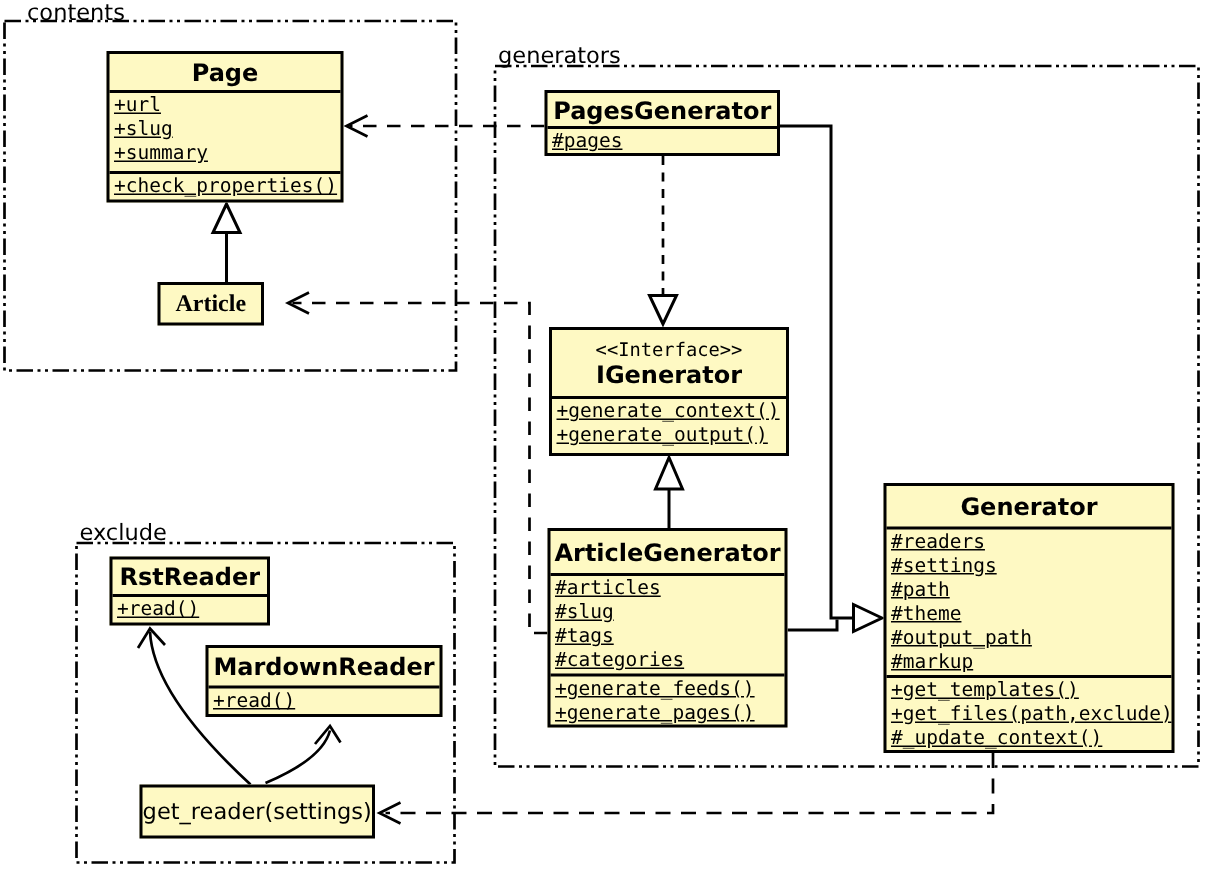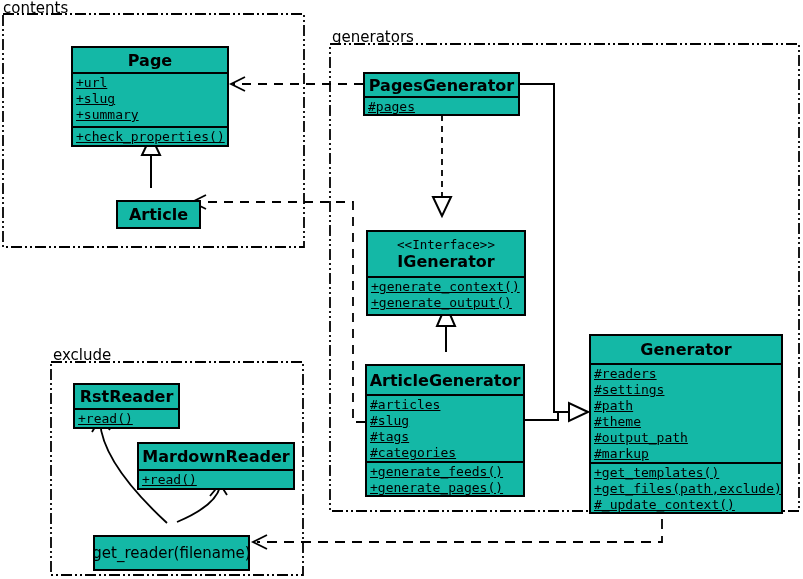--- a/index.html
+++ b/index.html
@@ -1,21 +1,21 @@
 <!DOCTYPE html>
 <html><head>
 <meta charset="utf-8">
 <style>
   html,body{margin:0;padding:0;background:#ffffff;}
   .canvas{position:relative;width:803px;height:579px;background:#ffffff;
           font-family:"DejaVu Sans",sans-serif;color:#000;overflow:hidden;}
   svg.layer{position:absolute;left:0;top:0;width:803px;height:579px;}
   .pkg-label{position:absolute;font-size:15px;line-height:16px;white-space:nowrap;}
-  .clsbox{position:absolute;background:#14b8a6;border:2px solid #000;box-sizing:border-box;
-          display:flex;flex-direction:column;margin-top:12px;}
+  .clsbox{position:absolute;background:#fef9c3;border:2px solid #000;box-sizing:border-box;
+          display:flex;flex-direction:column;}
   .cls-title{display:flex;flex-direction:column;align-items:center;justify-content:center;
              font-weight:bold;font-size:16px;line-height:19px;white-space:nowrap;}
   .stereo{font-family:"DejaVu Sans Mono",monospace;font-weight:normal;font-size:12.5px;line-height:15px;}
   .cmp{border-top:2px solid #000;padding:1px 0 0 3px;overflow:hidden;text-decoration:underline;}
   .grow{flex:1 1 auto;}
   .mrow{font-family:"DejaVu Sans Mono",monospace;font-size:13px;line-height:16px;white-space:pre;}
   .plainbox{align-items:center;justify-content:center;display:flex;flex-direction:row;
             font-size:15px;white-space:nowrap;}
 </style>
 </head>
@@ -50,37 +50,37 @@
 
     <polyline points="662,502 662,542 257,542" fill="none" stroke="#000" stroke-width="1.8" stroke-dasharray="10 7"></polyline>
     <polyline points="267,535 253,542 267,549" fill="none" stroke="#000" stroke-width="1.8"></polyline>
 
     <path d="M 167,523 Q 102,463 100,421" fill="none" stroke="#000" stroke-width="1.8"></path>
     <polyline points="92,432 100,419 110,430" fill="none" stroke="#000" stroke-width="1.8"></polyline>
     <path d="M 177,522 Q 215,506 220,487" fill="none" stroke="#000" stroke-width="1.8"></path>
     <polyline points="210,496 220,484 227,495" fill="none" stroke="#000" stroke-width="1.8"></polyline>
   </svg>
 
-  <div class="pkg-label" style="left:3px;top:0px;text-align:right;">contents</div>
+  <div class="pkg-label" style="left:18px;top:0px;text-align:right;">contents</div>
   <div class="pkg-label" style="left:332px;top:29px;">generators</div>
   <div class="pkg-label" style="left:53px;top:347px;">exclude</div>
 
   <div class="clsbox" style="left:71px;top:34px;width:158px;height:101px;">
     <div class="cls-title" style="height:25px;">Page</div>
     <div class="cmp" style="height:52px;">
       <div class="mrow">+url</div>
       <div class="mrow">+slug</div>
       <div class="mrow">+summary</div>
     </div>
     <div class="cmp grow">
       <div class="mrow">+check_properties()</div>
     </div>
   </div>
 
-  <div class="clsbox" style="left:116px;top:188px;width:85px;height:29px;">
+  <div class="clsbox" style="left:105px;top:188px;width:71px;height:29px;font-family:Liberation Serif, serif;">
     <div class="cls-title grow">Article</div>
   </div>
 
   <div class="clsbox" style="left:366px;top:218px;width:160px;height:86px;">
     <div class="cls-title" style="height:44px;">
       <span class="stereo">&lt;&lt;Interface&gt;&gt;</span>
       <span>IGenerator</span>
     </div>
     <div class="cmp grow">
       <div class="mrow">+generate_context()</div>
@@ -134,16 +134,16 @@
   </div>
 
   <div class="clsbox" style="left:137px;top:430px;width:158px;height:48px;">
     <div class="cls-title" style="height:26px;text-align:right;">MardownReader</div>
     <div class="cmp grow">
       <div class="mrow">+read()</div>
     </div>
   </div>
 
   <div class="clsbox plainbox" style="left:93px;top:523px;width:157px;height:36px;">
-    <span>get_reader(filename)</span>
+    <span>get_reader(settings)</span>
   </div>
 
 </div>
 
 </body></html>

